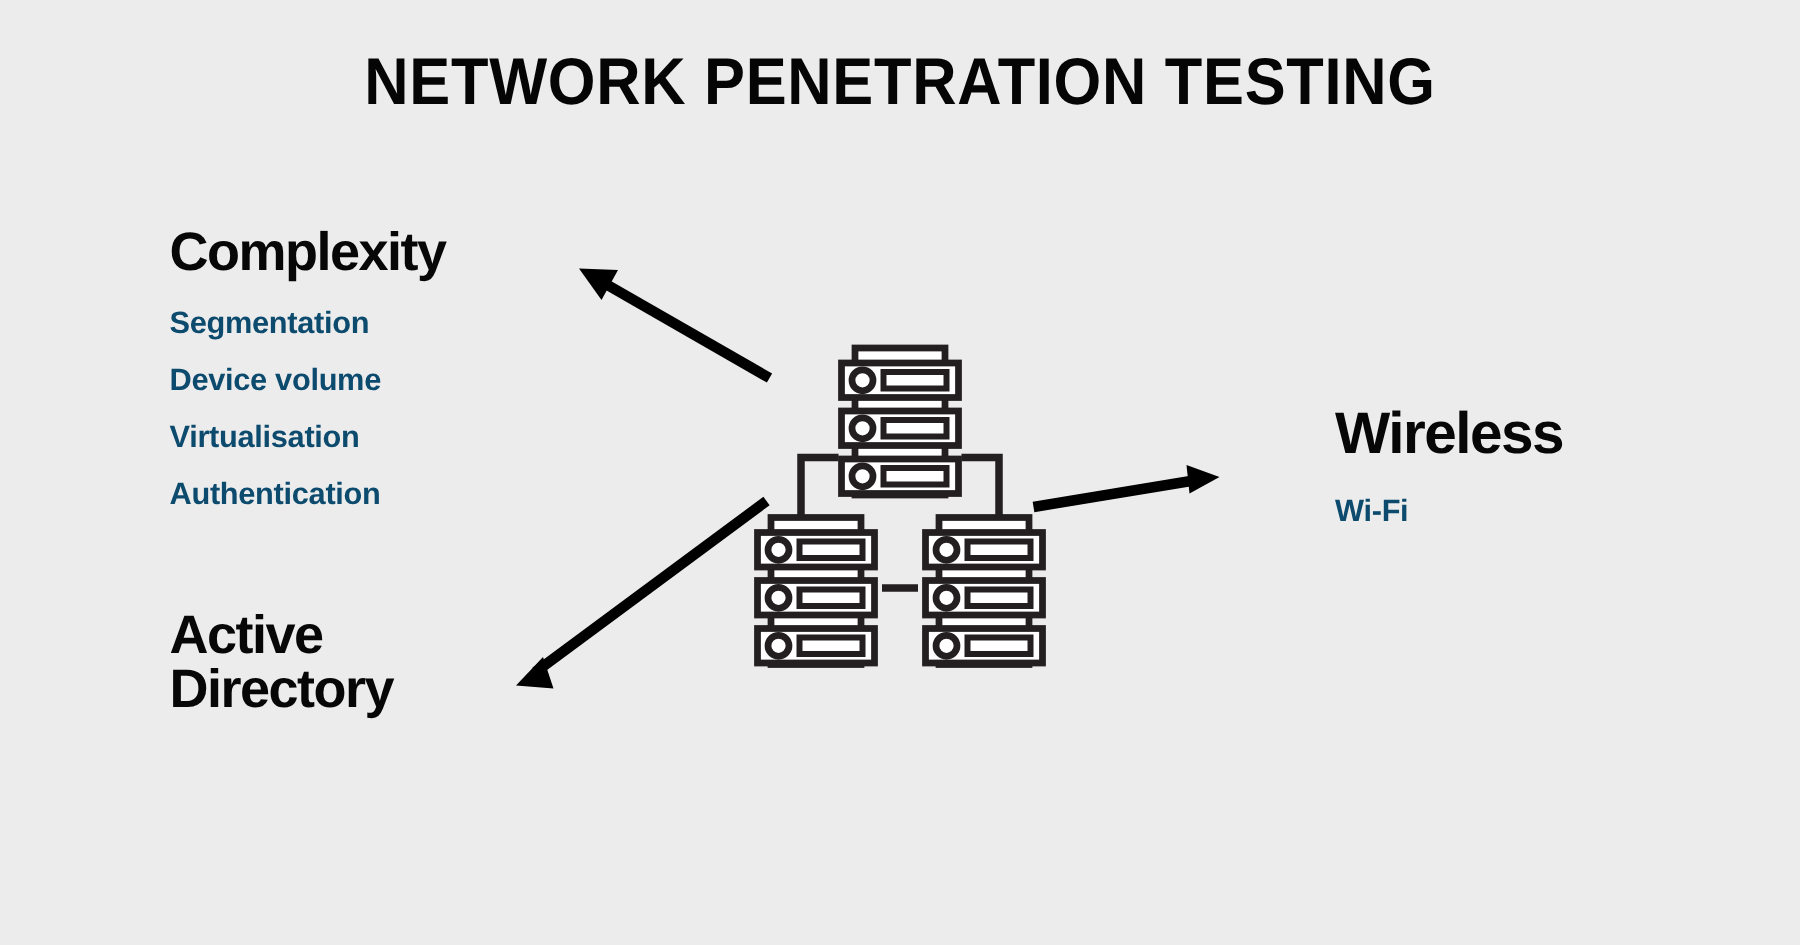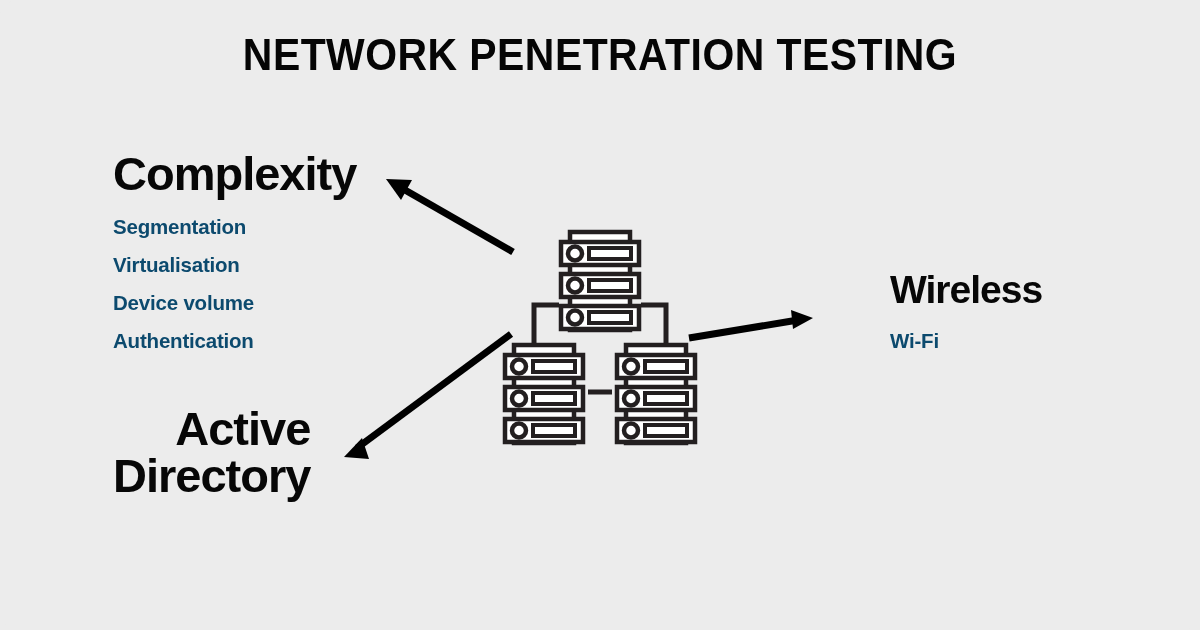--- a/index.html
+++ b/index.html
@@ -35,21 +35,21 @@
     transform: scaleX(0.93);
     transform-origin: center top;
     white-space: nowrap;
   }
 
   
   .block {
     position: absolute;
   }
   .heading {
-    font-size: 47px;
+    font-size: 36px;
     font-weight: 700;
     line-height: 1.0;
     color: #070707;
     letter-spacing: -1px;
     white-space: nowrap;
   }
   .heading .ln {
     display: block;
   }
   .sublist {
@@ -59,21 +59,21 @@
     font-size: 20.5px;
     font-weight: 700;
     line-height: 1.85;
     color: #0c4a6e;
     letter-spacing: -0.2px;
     white-space: nowrap;
   }
 
   
   #complexity-block { left: 113px; top: 150px; }
-  #active-directory-block { left: 113px; top: 405px; text-align: right; }
+  #active-directory-block { left: 113px; top: 405px; }
   #wireless-block  { left: 890px; top: 270px; }
   #wireless-block .heading { font-size: 39px; }
   #wireless-block .sublist { margin-top: 13px; }
 
   
   #overlay {
     position: absolute;
     left: 0;
     top: 0;
     width: 1200px;
@@ -84,22 +84,22 @@
 <body>
 
 <div id="canvas">
 
   <div class="title">NETWORK PENETRATION TESTING</div>
 
   <div class="block" id="complexity-block">
     <div class="heading">Complexity</div>
     <div class="sublist">
       <div class="subitem">Segmentation</div>
+      <div class="subitem">Device volume</div>
       <div class="subitem">Virtualisation</div>
-      <div class="subitem">Device volume</div>
       <div class="subitem">Authentication</div>
     </div>
   </div>
 
   <div class="block" id="active-directory-block">
     <div class="heading">
       <span class="ln">Active</span>
       <span class="ln">Directory</span>
     </div>
   </div>

